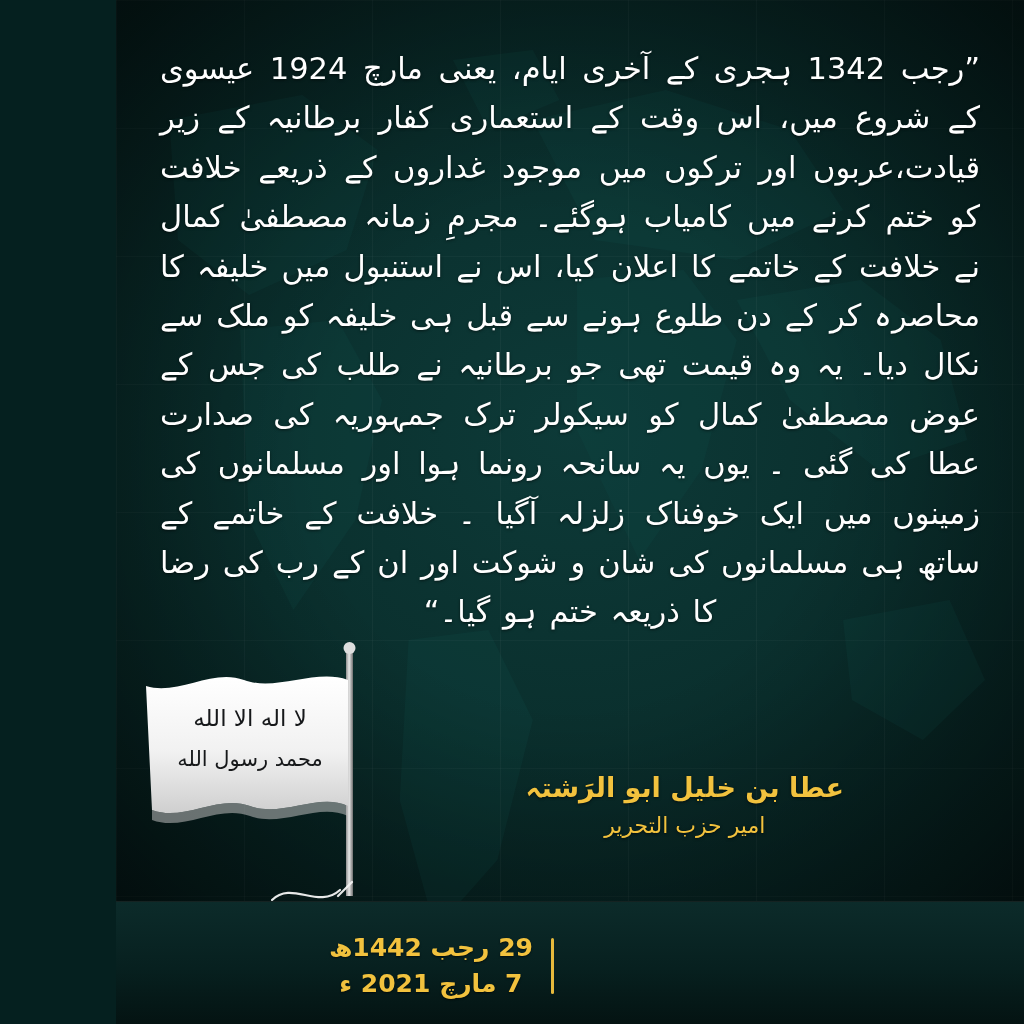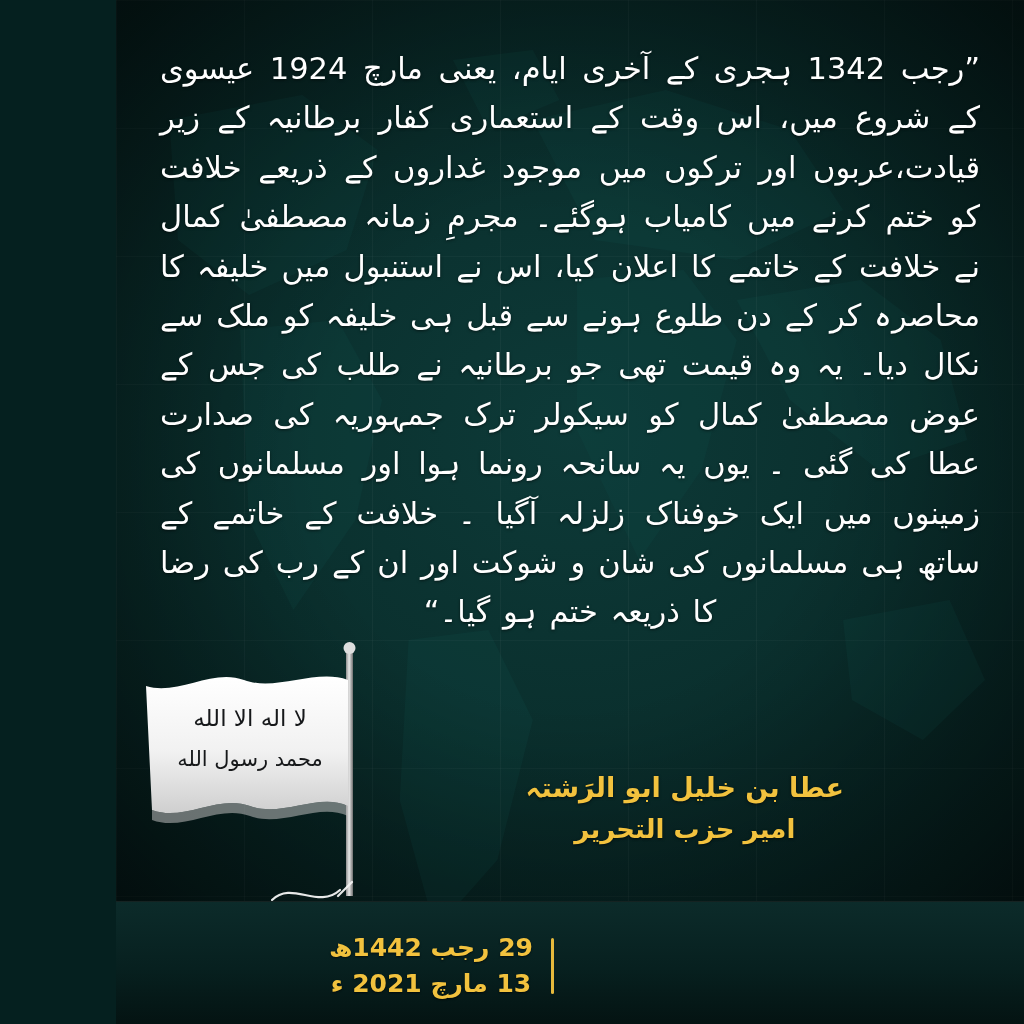--- a/index.html
+++ b/index.html
@@ -65,21 +65,21 @@
   .attribution {
     position: absolute;
     right: 180px;
     top: 728px;
     text-align: center;
     color: #f2c23e;
     line-height: 1.55;
     text-shadow: 0 1px 3px rgba(0,0,0,0.6);
   }
   .attr-name { font-size: 27px; font-weight: bold; margin-top: 39px; }
-  .attr-title { font-size: 26px; font-weight: bold; }
+  .attr-title { font-size: 22px; font-weight: normal; }
 
   
   .flag {
     position: absolute;
     left: 10px;
     top: 640px;
     width: 290px;
     height: 260px;
   }
   .flag svg { width: 100%; height: 100%; display: block; }
@@ -208,19 +208,19 @@
 
   <div class="attribution">
     <div class="attr-name">عطا بن خلیل ابو الرَشتہ</div>
     <div class="attr-title">امیر حزب التحریر</div>
   </div>
 
   <div class="footer-bar">
     <div class="footer-dates">
       <div class="dates-stack">
         <div>29 رجب 1442ھ</div>
-        <div>13 مارچ 2021 ء</div>
+        <div>7 مارچ 2021 ء</div>
       </div>
       <div class="date-sep"></div>
     </div>
   </div>
 
 </div>
 
 </body></html>

